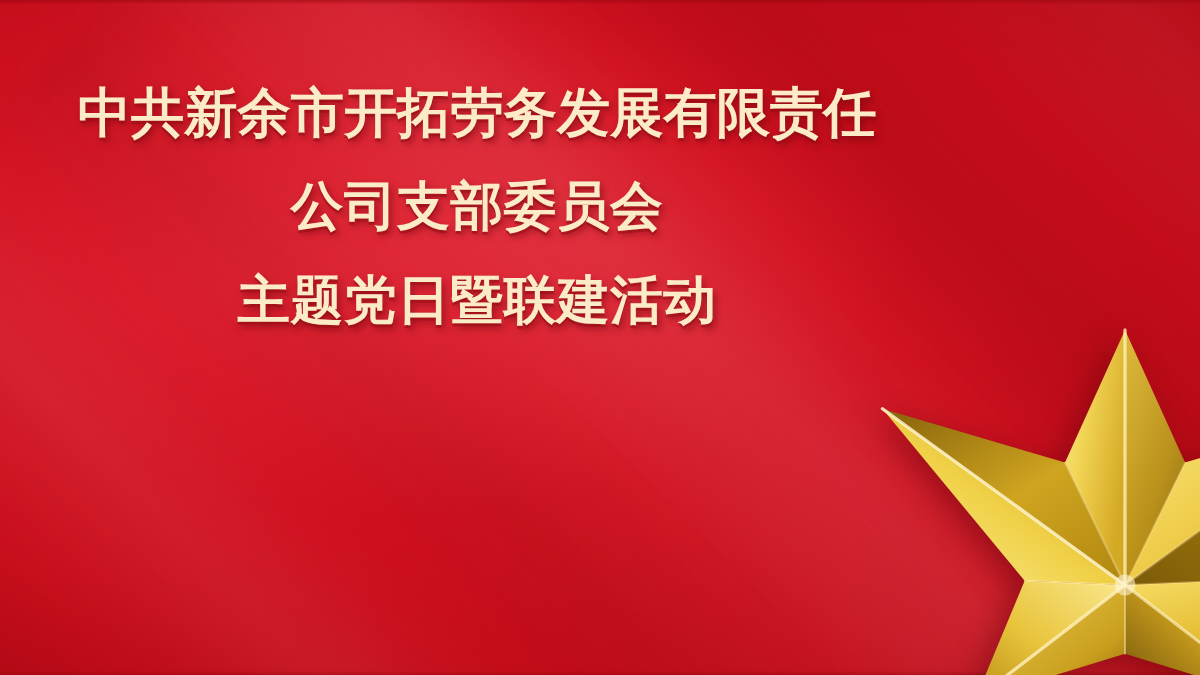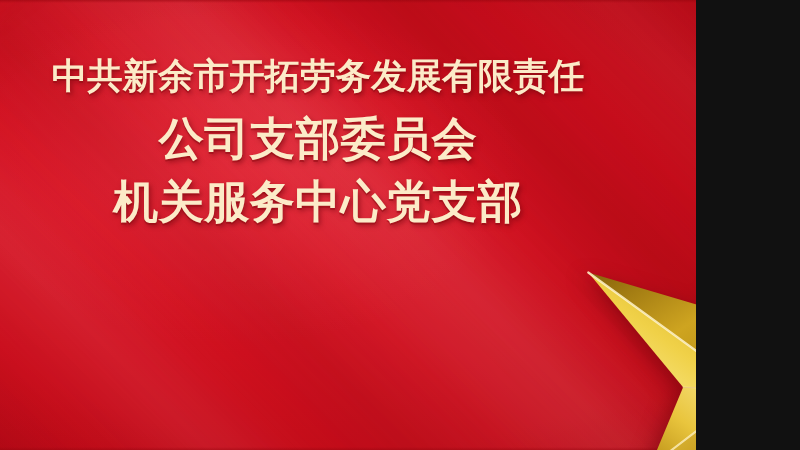--- a/index.html
+++ b/index.html
@@ -1,20 +1,20 @@
 <!DOCTYPE html>
 <html><head>
 <meta charset="utf-8">
 <style>
   html,body{margin:0;padding:0;background:#111;}
   *{box-sizing:border-box;}
 
   #poster{
     position:relative;
-    width:696px;height:450px;
+    width:800px;height:450px;
     overflow:hidden;
     font-family:"DejaVu Sans","Liberation Sans",sans-serif;
     background:#CE0F20;
   }
 
   
   .bg-base{
     position:absolute;inset:0;
     background:
       radial-gradient(120% 90% at 22% 42%, #DB1A2B 0%, #D0101F 42%, #C00B18 78%, #B30913 100%);
@@ -93,21 +93,21 @@
     left:16px;top:44px;
     width:604px;
     display:flex;flex-direction:column;
     align-items:center;
     gap:0px;
     z-index:5;
   }
   .hl{
     color:#FCEBC8;
     font-weight:bold;
-    font-size:45px;
+    font-size:35px;
     line-height:63px;
     letter-spacing:0.5px;
     white-space:nowrap;
     text-shadow:
        0 2px 0 rgba(150,12,20,.55),
        2px 3px 5px rgba(110,4,12,.55);
   }
   .hl.w-full{font-size:35.5px;letter-spacing:0px;}
 </style>
 </head>
@@ -213,16 +213,16 @@
 
       <polygon points="280,115 320.0,203.4 280,285" fill="url(#edgeHi)" opacity=".10"></polygon>
       <polygon points="441.7,167.5 320.0,203.4 280,285" fill="#FFF8D8" opacity=".07"></polygon>
       <circle cx="280" cy="285" r="7" fill="#FFF8DA" opacity=".55"></circle>
     </svg>
   </div>
 
   <div id="headline">
     <div class="hl w-full">中共新余市开拓劳务发展有限责任</div>
     <div class="hl">公司支部委员会</div>
-    <div class="hl">机关服务中心党支部</div>
+    <div class="hl">主题党日暨联建活动</div>
   </div>
 
 </div>
 
 </body></html>

